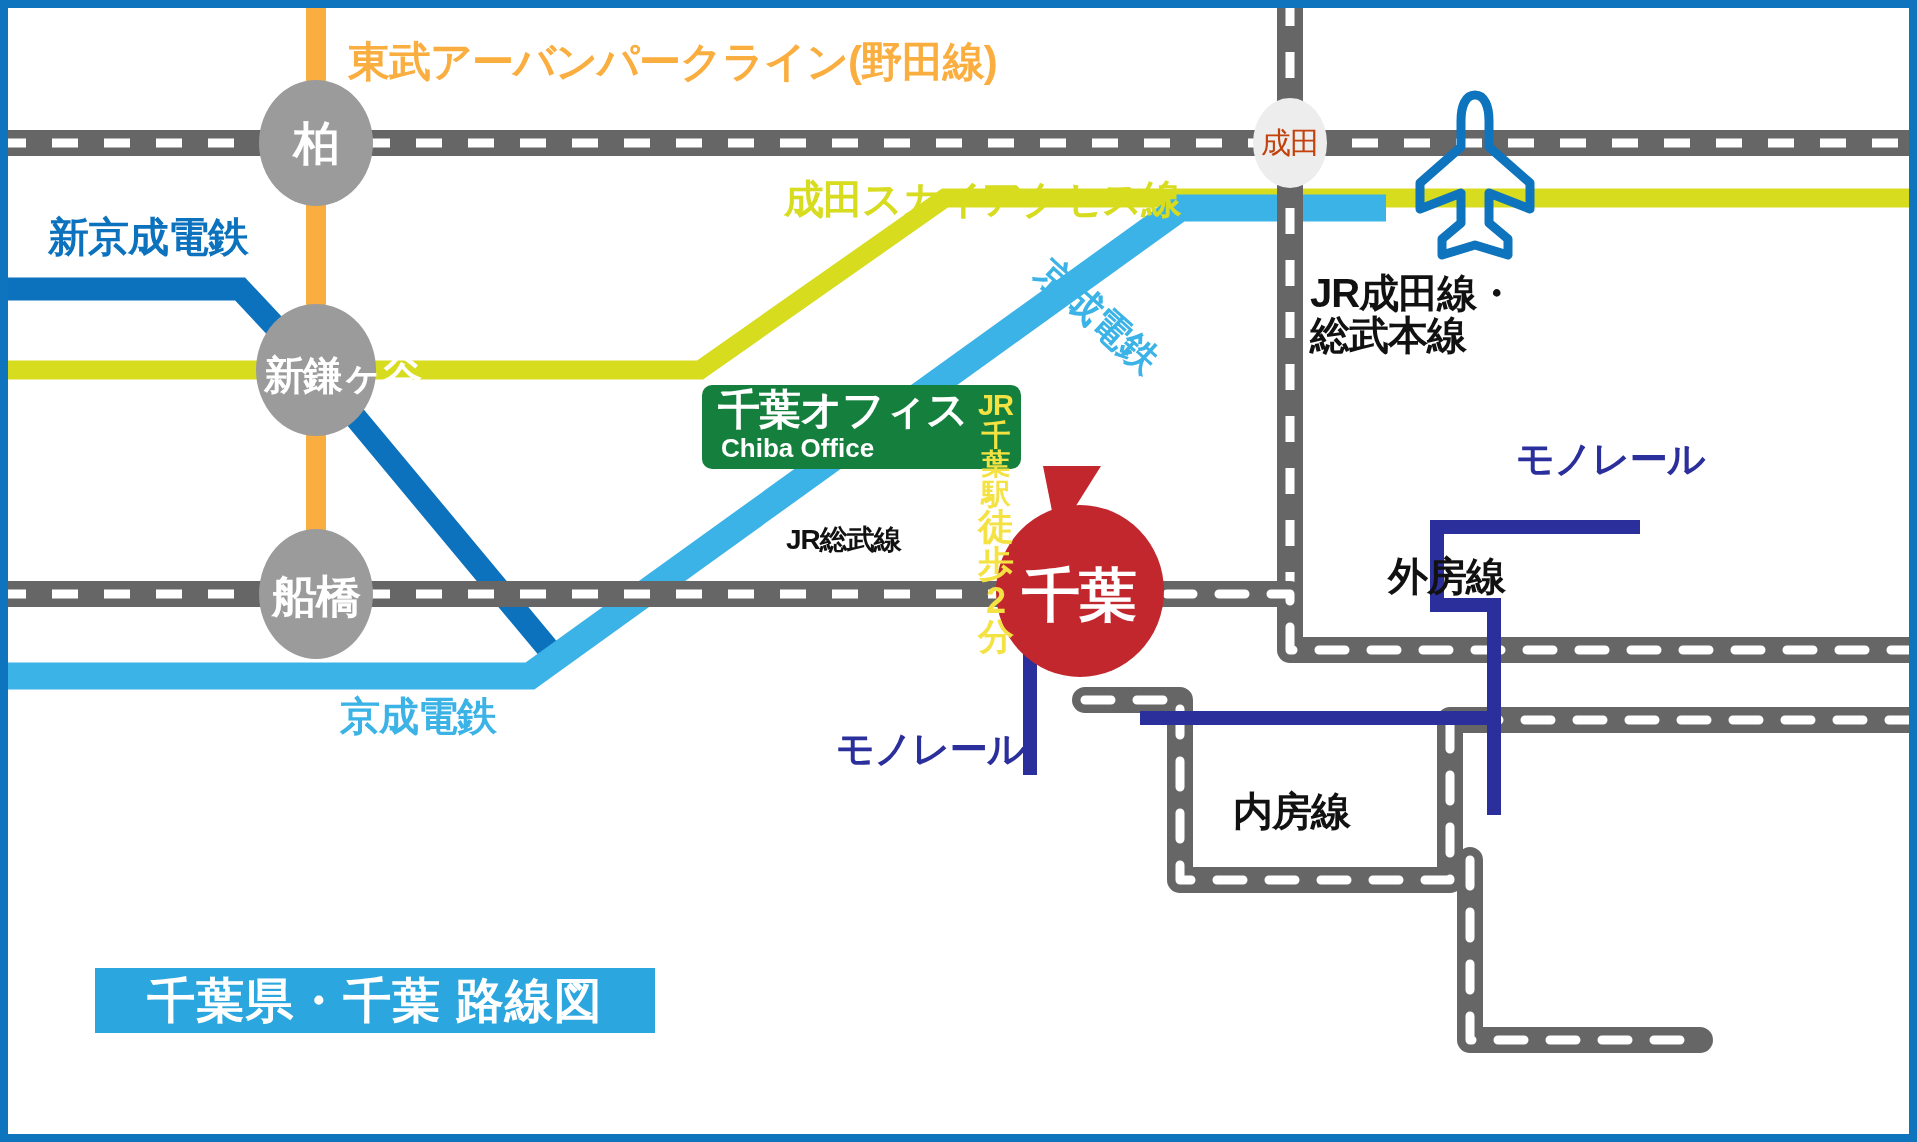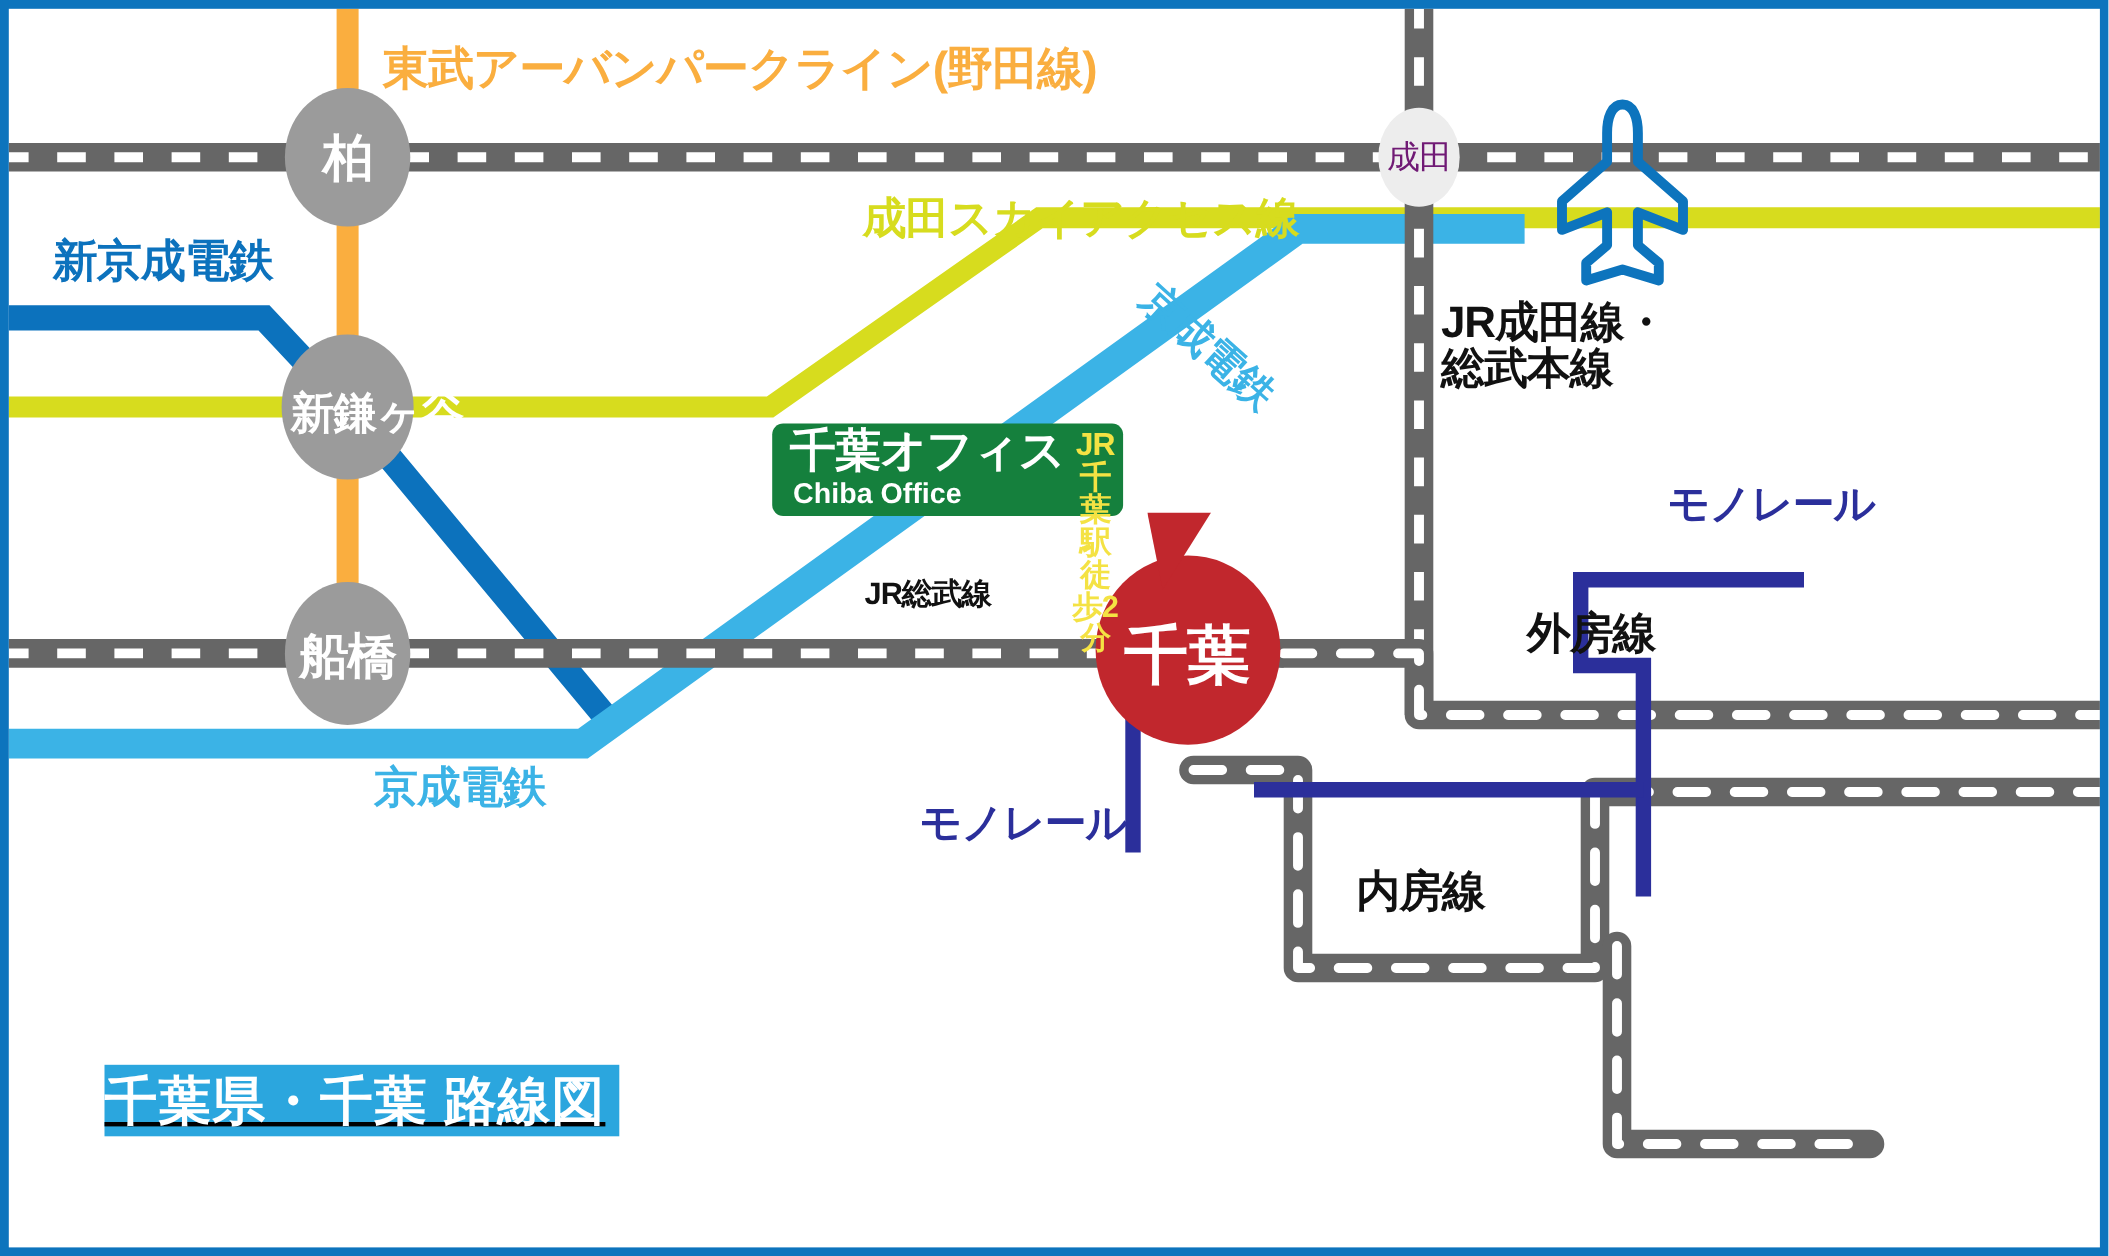--- a/index.html
+++ b/index.html
@@ -30,39 +30,39 @@
   .lbl-monorail-b{left:836px;top:730px;font-size:38px;color:#2B2F9B;letter-spacing:-1px;}
   .lbl-sotobo{left:1388px;top:555px;font-size:40px;color:#111111;letter-spacing:-1px;}
   .lbl-uchibo{left:1233px;top:790px;font-size:40px;color:#111111;letter-spacing:-1px;}
 
   
   .stn{position:absolute;text-align:center;font-weight:bold;color:#ffffff;
        white-space:nowrap;letter-spacing:-1px;}
   .stn-kashiwa{left:259px;top:113px;width:114px;font-size:46px;}
   .stn-shinkamagaya{left:248px;top:348px;width:136px;font-size:40px;margin-left:16px;}
   .stn-funabashi{left:255px;top:567px;width:122px;font-size:45px;}
-  .stn-narita{left:1246px;top:123px;width:88px;font-size:30px;color:#701a75;font-weight:normal;}
+  .stn-narita{left:1246px;top:123px;width:88px;font-size:30px;color:#c2410c;font-weight:normal;}
   .stn-chiba{left:1000px;top:557px;width:158px;font-size:58px;}
 
   
-  #title-banner{position:absolute;left:95px;top:968px;width:468px;height:65px;
-      background:#2BA6DE;display:flex;align-items:center;text-decoration:underline;}
+  #title-banner{position:absolute;left:95px;top:968px;width:560px;height:65px;
+      background:#2BA6DE;display:flex;align-items:center;justify-content:center;}
   #title-banner .t{color:#ffffff;font-size:48px;font-weight:bold;letter-spacing:1px;}
 
   
   #callout{position:absolute;left:702px;top:385px;width:319px;height:84px;
       background:#15803d;border-radius:10px;}
   #callout-main{position:absolute;left:16px;top:4px;color:#ffffff;
       font-size:42px;font-weight:bold;letter-spacing:-1px;line-height:1;}
   #callout-sub{position:absolute;left:19px;top:50px;color:#ffffff;
       font-size:26px;font-weight:bold;letter-spacing:0px;line-height:1;}
   #callout-badge{position:absolute;left:268px;top:6px;color:#F4E243;
       font-weight:bold;text-align:center;line-height:1.02;}
   #callout-badge .l1{display:block;font-size:29px;letter-spacing:-1px;}
-  #callout-badge .l2{display:block;font-size:28px;letter-spacing:-1px;}
+  #callout-badge .l2{display:block;font-size:36px;letter-spacing:-1px;}
 </style>
 </head>
 <body>
 
 <div id="map-root">
 
   <svg id="map-svg" viewBox="0 0 1917 1142">
     <defs>
       <clipPath id="frameclip">
           <rect x="8" y="8" width="1901" height="1126"></rect>

